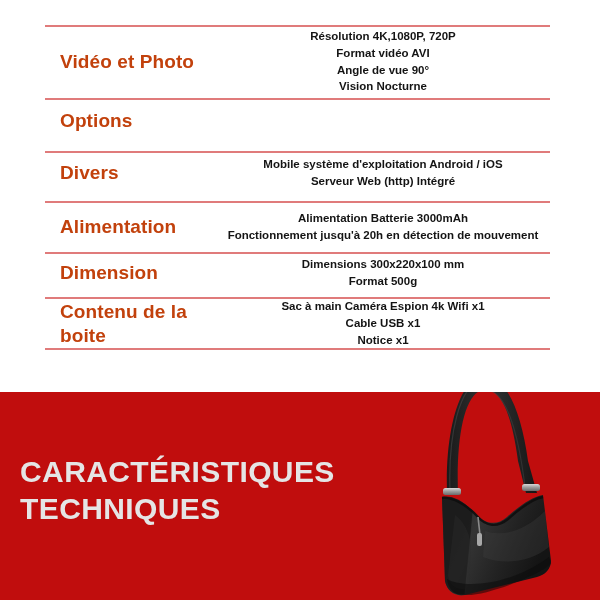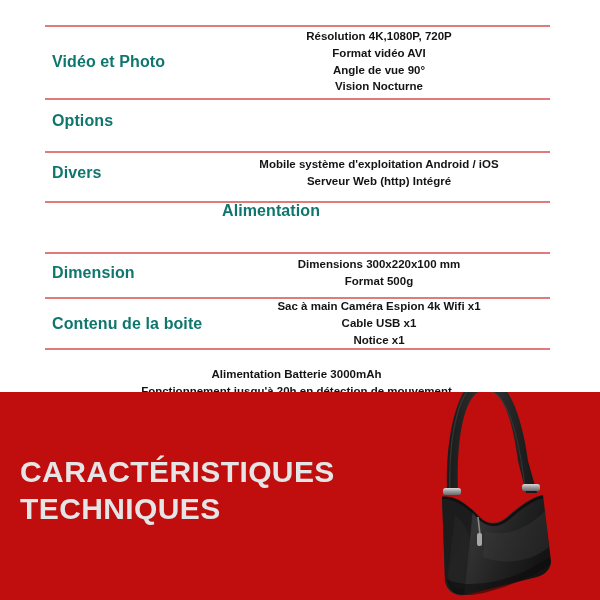--- a/index.html
+++ b/index.html
@@ -41,25 +41,26 @@
     left:0; bottom:0;
     width:505px;
     height:2px;
     background:#e07b7b;
   }
 
   .spec-label {
     width:165px;
     flex:0 0 165px;
     padding-left:7px;
-    font-size:16px;
+    font-size:19px;
     font-weight:bold;
-    color:#0f766e;
+    color:#c2410c;
     letter-spacing:0.1px;
     line-height:1.25;
+    margin-left:8px;
   }
 
   .spec-values {
     flex:1 1 auto;
     text-align:center;
     font-size:11.5px;
     font-weight:bold;
     color:#141414;
     line-height:1.45;
     padding-right:2px;
@@ -113,21 +114,21 @@
     <div class="spec-row" style="top: 98px; height: 45px;">
       <div class="spec-label">Options</div>
     </div>
     <div class="spec-row" style="top: 151px; height: 44px; align-items: center;">
       <div class="spec-label">Divers</div>
       <div class="spec-values">
         <div>Mobile système d'exploitation Android / iOS</div>
         <div>Serveur Web (http) Intégré</div>
       </div>
     </div>
-    <div class="spec-row" style="top: 201px; height: 51px; flex-direction: column;">
+    <div class="spec-row" style="top: 201px; height: 51px;">
       <div class="spec-label">Alimentation</div>
       <div class="spec-values">
         <div>Alimentation Batterie 3000mAh</div>
         <div>Fonctionnement jusqu'à 20h en détection de mouvement</div>
       </div>
     </div>
     <div class="spec-row" style="top: 252px; height: 42px;">
       <div class="spec-label">Dimension</div>
       <div class="spec-values">
         <div>Dimensions 300x220x100 mm</div>

